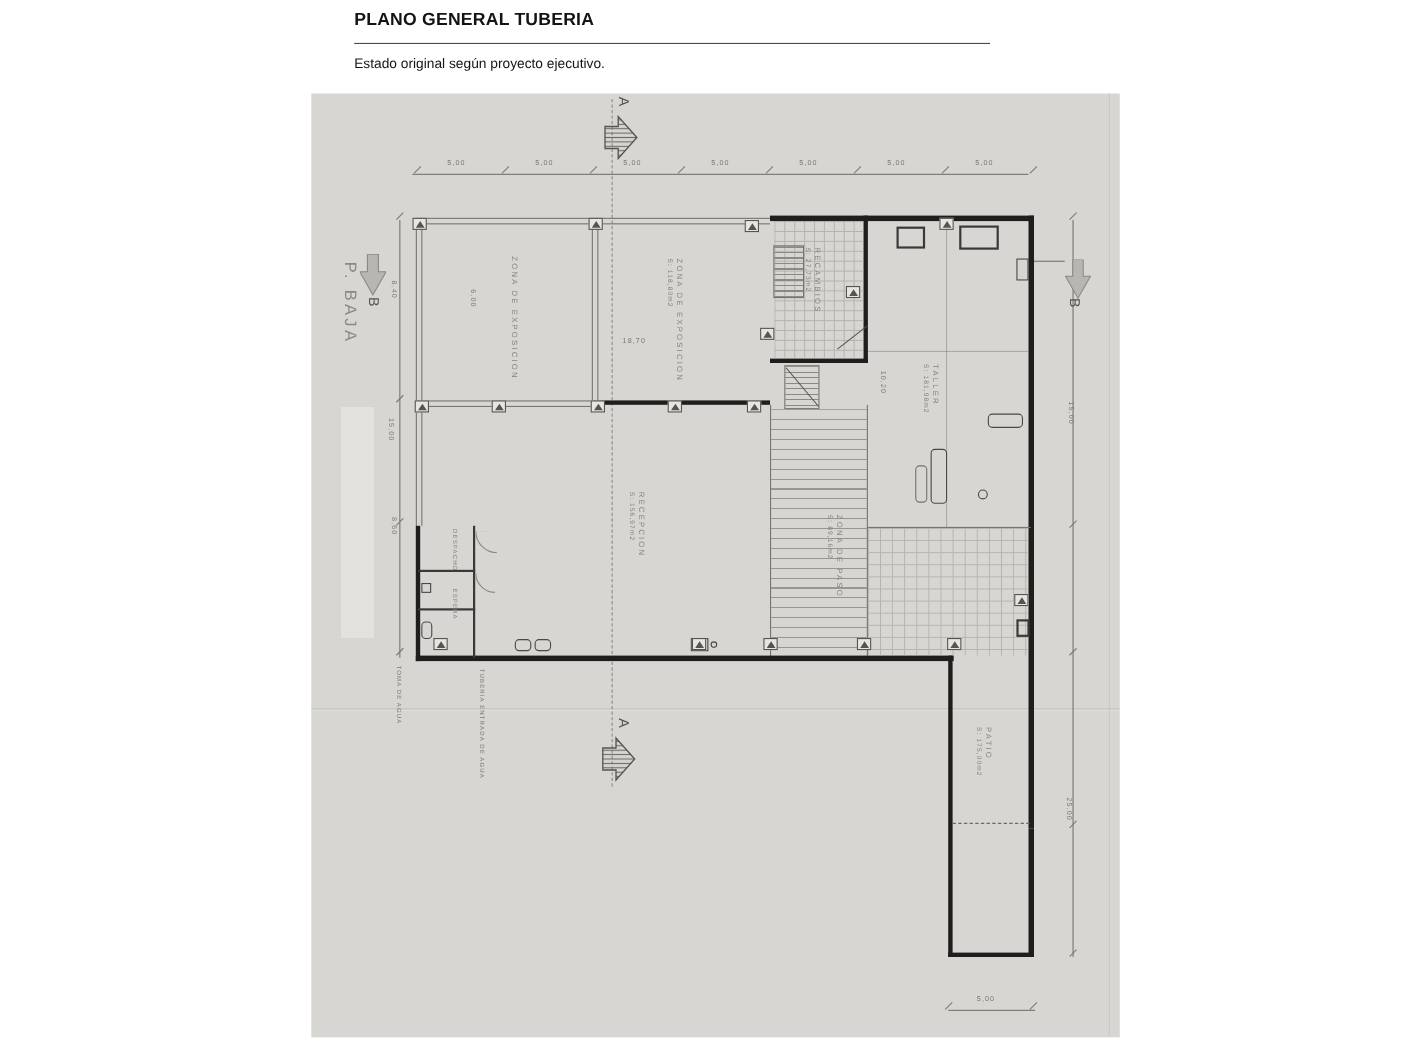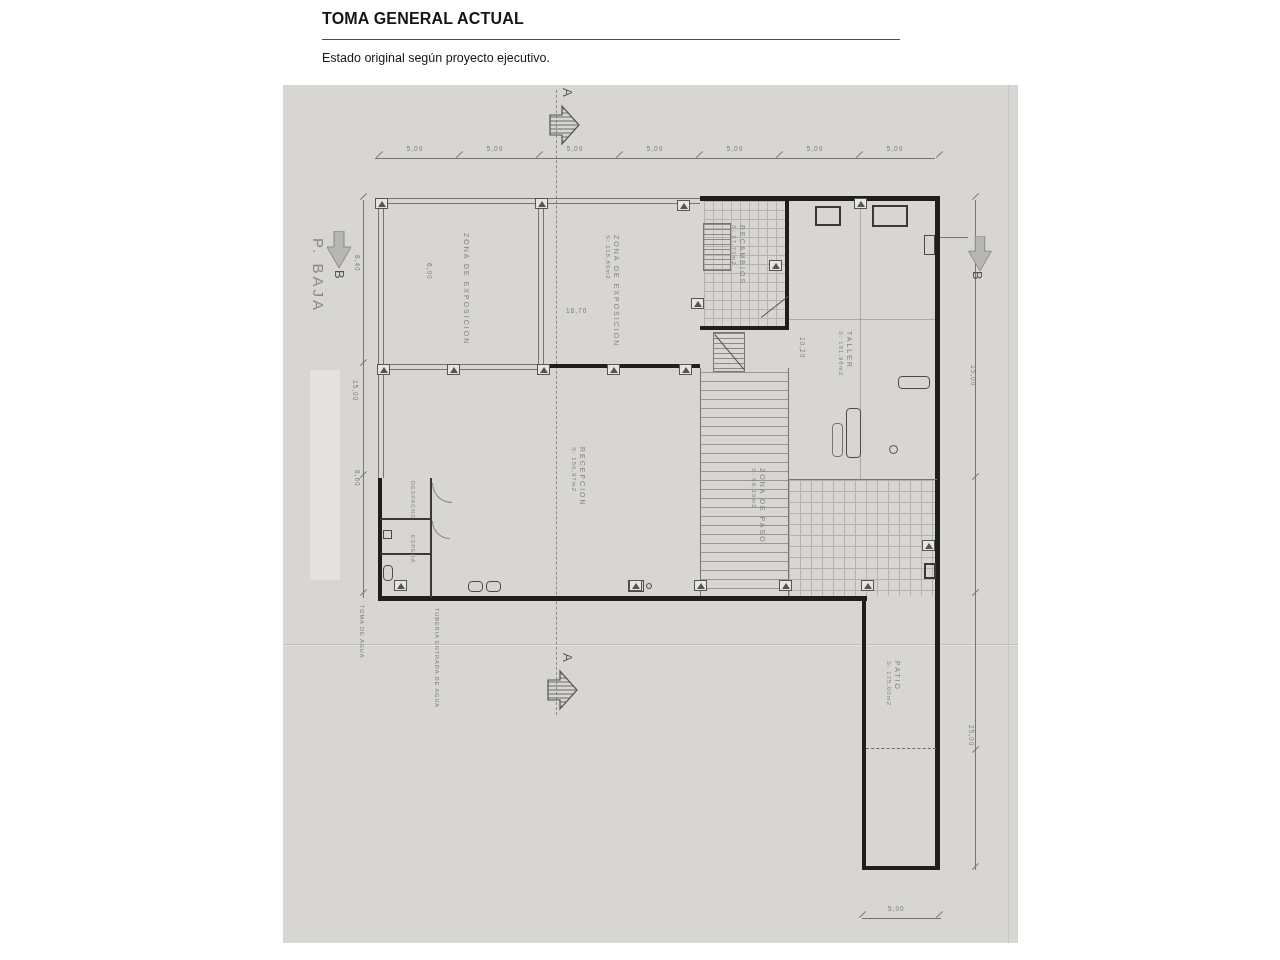--- a/index.html
+++ b/index.html
@@ -58,21 +58,21 @@
   .arc{position:absolute;border:1px solid #8b8a85;border-top:none;border-right:none;
        border-radius:0 0 0 100%;box-sizing:border-box;}
   .diag{position:absolute;height:1px;background:#55544f;transform-origin:0 0;}
 
   .dimrow{position:absolute;display:flex;}
   .dimrow span{flex:1;text-align:center;font-size:6.5px;color:#7b7a75;letter-spacing:1px;}
 </style>
 </head>
 <body>
 
-<div class="page-title">TOMA GENERAL ACTUAL</div>
+<div class="page-title">PLANO GENERAL TUBERIA</div>
 <div class="title-rule"></div>
 <div class="page-subtitle">Estado original según proyecto ejecutivo.</div>
 
 <div class="scan" id="scan">
 
   <div class="patch" style="left:27px;top:285px;width:30px;height:210px;"></div>
   <div class="crease" style="left:0;top:559px;width:735px;"></div>
   <div class="vl" style="left:725px;top:0;height:858px;background:#c9c8c4;"></div>
 
   <div class="dashv" style="left:273px;top:5px;height:625px;"></div>

